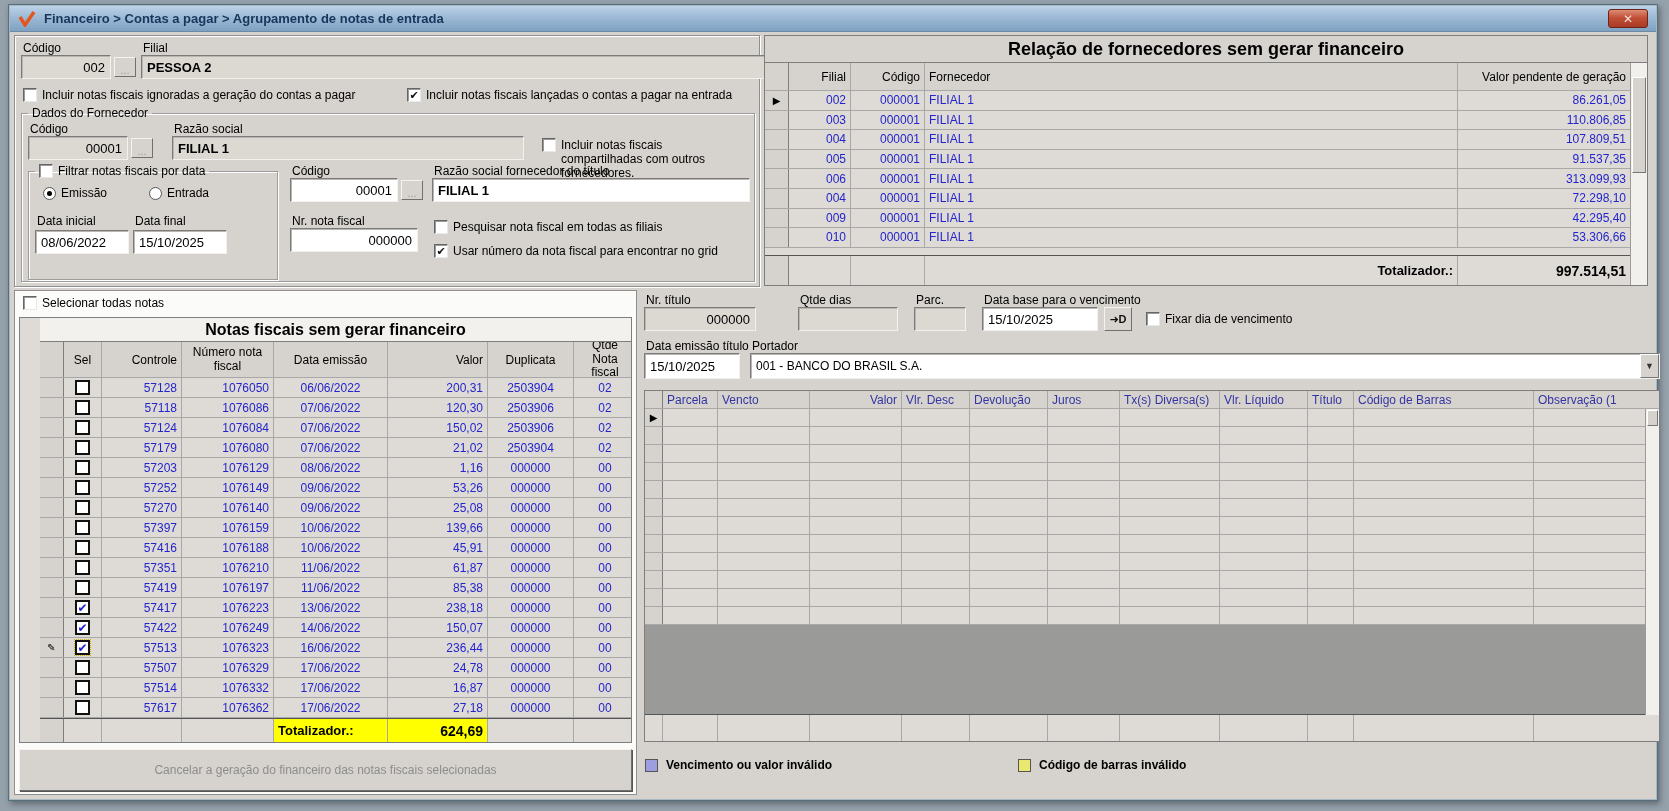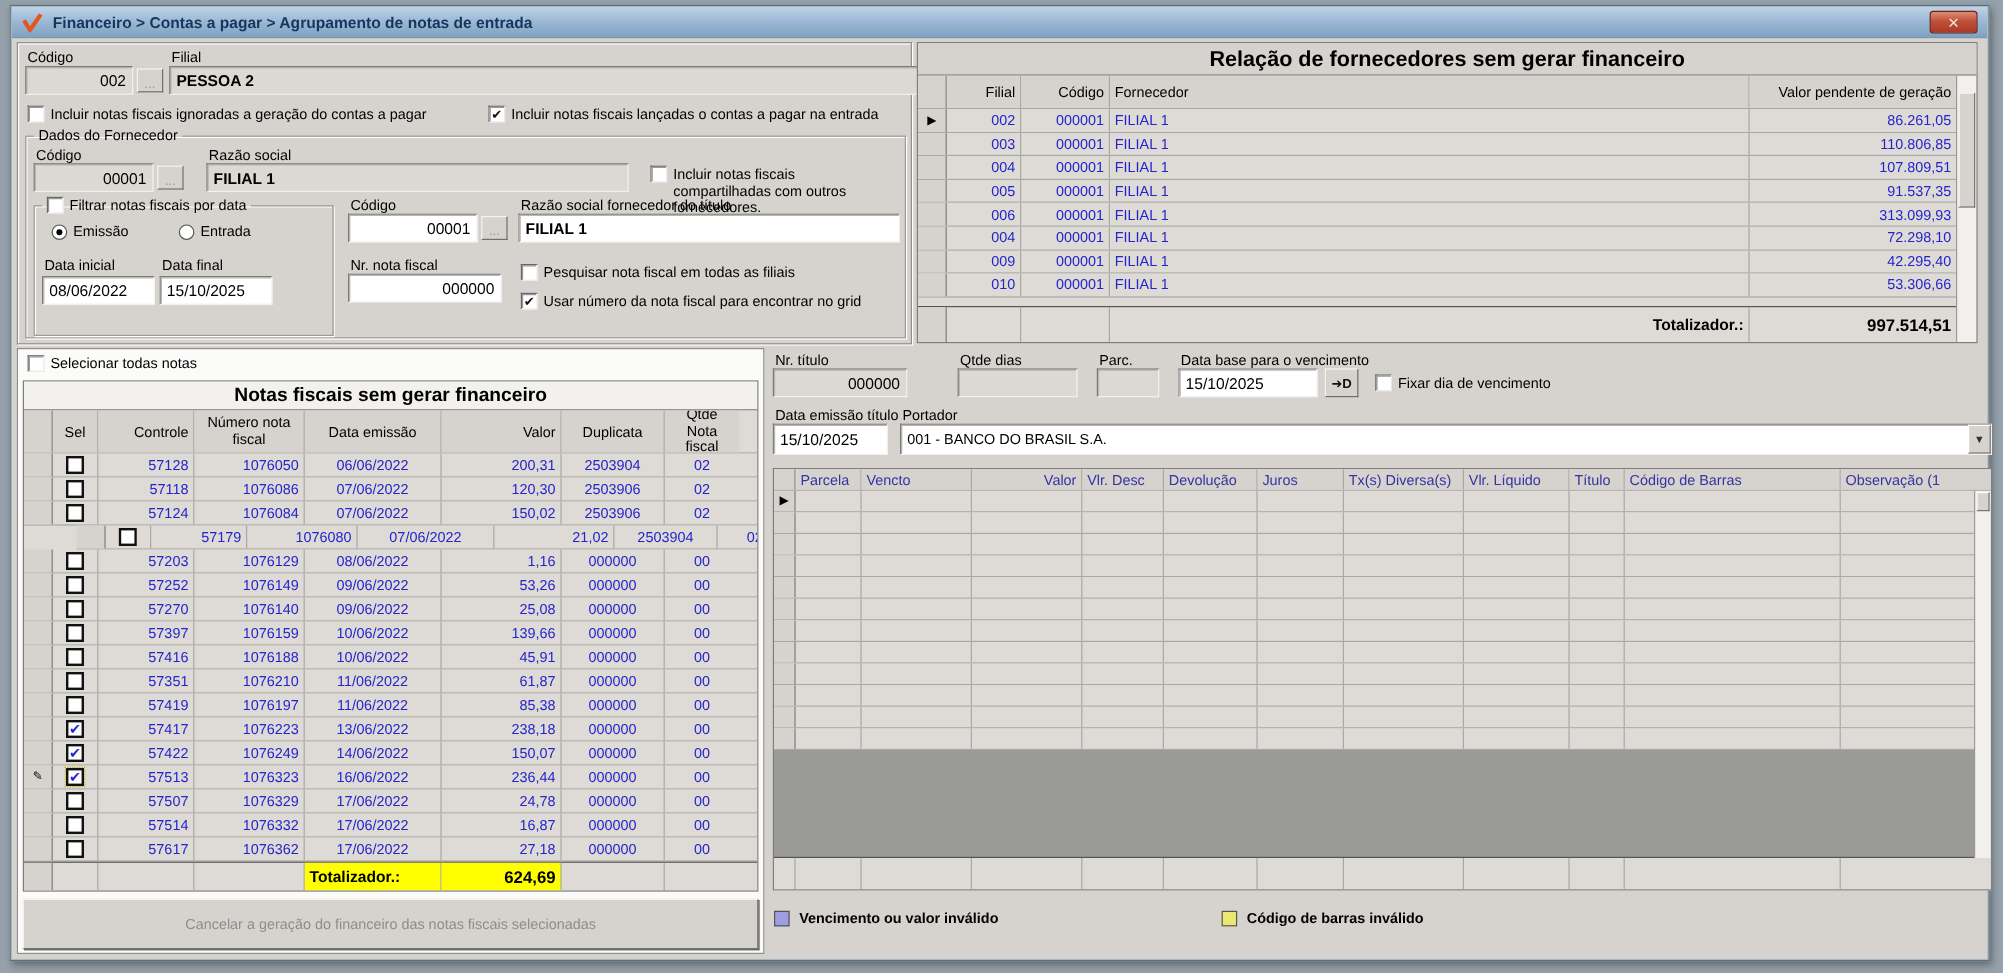--- a/index.html
+++ b/index.html
@@ -260,21 +260,21 @@
           <div class="sthumb" style="height:96px;margin:0 1px;"></div>
         </div>
       </div>
     </div>
 
     <div class="panel" style="left:4px;top:258px;width:623px;height:505px;border:1px solid #8f8f8f;background:#fbfbfa;">
       <div class="cbrow" style="left:8px;top:5px;">
         <span class="cb"></span>
         <span class="lbl">Selecionar todas notas</span>
       </div>
-      <div class="grid-wrap" style="left:4px;top:26px;width:613px;height:426px;">
+      <div class="grid-wrap" style="left:4px;top:26px;width:613px;height:426px;padding-left:20px;">
         <div class="grid-title" style="height:24px;font-size:16px;">Notas fiscais sem gerar financeiro</div>
         <div style="flex:1;display:flex;overflow:hidden;">
           <div style="flex:1;display:flex;flex-direction:column;">
             <div class="grow ghead" style="height:36px;">
               <div class="gcell ind" style="width:24px;"></div>
               <div class="gcell c" style="width:38px;">Sel</div>
               <div class="gcell r" style="width:80px;">Controle</div>
               <div class="gcell c" style="width:92px;text-align:center;line-height:1.15;white-space:normal;">Número nota fiscal</div>
               <div class="gcell c" style="width:114px;">Data emissão</div>
               <div class="gcell r" style="width:100px;">Valor</div>
@@ -311,21 +311,21 @@
                   <div class="gcell c" style="width: 38px;">
                     <div class="gcb"></div>
                   </div>
                   <div class="gcell r" style="width: 80px;">57124</div>
                   <div class="gcell r" style="width: 92px;">1076084</div>
                   <div class="gcell c" style="width: 114px;">07/06/2022</div>
                   <div class="gcell r" style="width: 100px;">150,02</div>
                   <div class="gcell c" style="width: 86px;">2503906</div>
                   <div class="gcell c" style="width: 62px; border-right: none;">02</div>
                 </div>
-                <div class="grow" style="height: 20px; flex: 0 0 20px; margin-left: 44px;">
+                <div class="grow" style="height: 20px; flex: 0 0 20px;">
                   <div class="gcell ind" style="width: 24px;"></div>
                   <div class="gcell c" style="width: 38px;">
                     <div class="gcb"></div>
                   </div>
                   <div class="gcell r" style="width: 80px;">57179</div>
                   <div class="gcell r" style="width: 92px;">1076080</div>
                   <div class="gcell c" style="width: 114px;">07/06/2022</div>
                   <div class="gcell r" style="width: 100px;">21,02</div>
                   <div class="gcell c" style="width: 86px;">2503904</div>
                   <div class="gcell c" style="width: 62px; border-right: none;">02</div>

